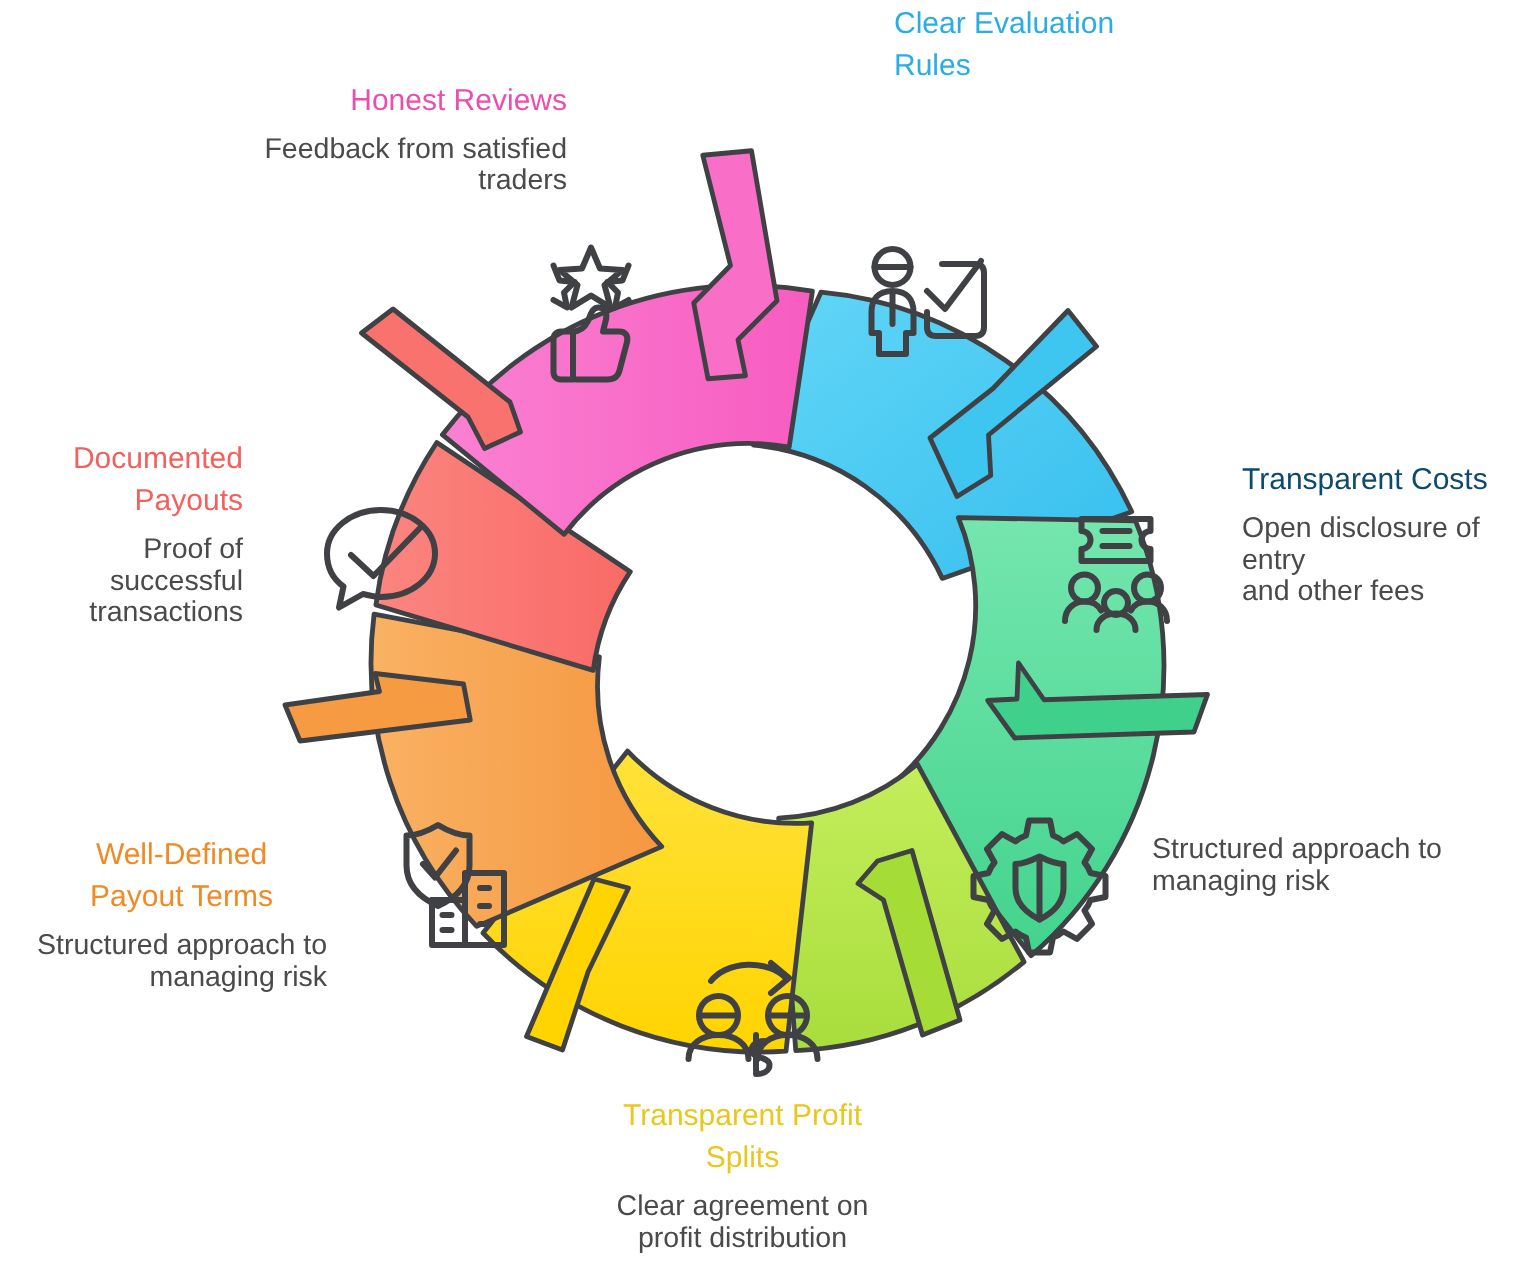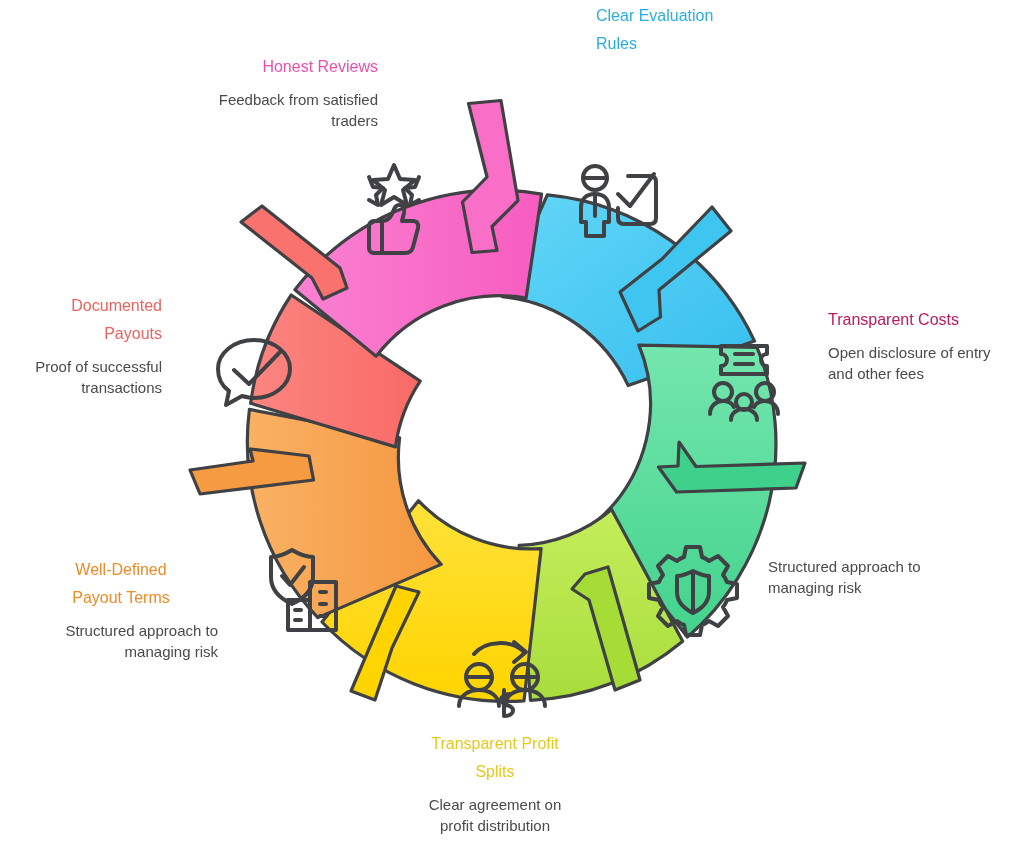--- a/index.html
+++ b/index.html
@@ -25,28 +25,28 @@
     position: absolute;
     left: 0;
     top: 0;
     width: 1024px;
     height: 854px;
   }
   .label-block {
     position: absolute;
   }
   .label-title {
-    font-size: 16px;
+    font-size: 20px;
     line-height: 28px;
     font-weight: 400;
     margin: 0 0 8px 0;
     white-space: pre-line;
   }
   .label-desc {
-    font-size: 15px;
+    font-size: 19px;
     line-height: 21px;
     color: #4a4a4a;
     margin: 0;
     white-space: pre-line;
   }
   .align-right { text-align: right; }
   .align-left  { text-align: left; }
   .align-center{ text-align: center; }
 
   
@@ -229,21 +229,21 @@
     <p class="label-desc">Feedback from satisfied
 traders</p>
   </div>
 
   <div class="label-block align-left" id="lbl-clear-evaluation">
     <p class="label-title" style="color: rgb(41, 173, 228);">Clear Evaluation
 Rules</p>
   </div>
 
   <div class="label-block align-left" id="lbl-transparent-costs">
-    <p class="label-title" style="color: #be185d;">Transparent Costs</p>
+    <p class="label-title" style="color: #0c4a6e;">Transparent Costs</p>
     <p class="label-desc">Open disclosure of entry
 and other fees</p>
   </div>
 
   <div class="label-block align-left" id="lbl-risk-management">
     <p class="label-desc">Structured approach to
 managing risk</p>
   </div>
 
   <div class="label-block align-center" id="lbl-profit-splits">

